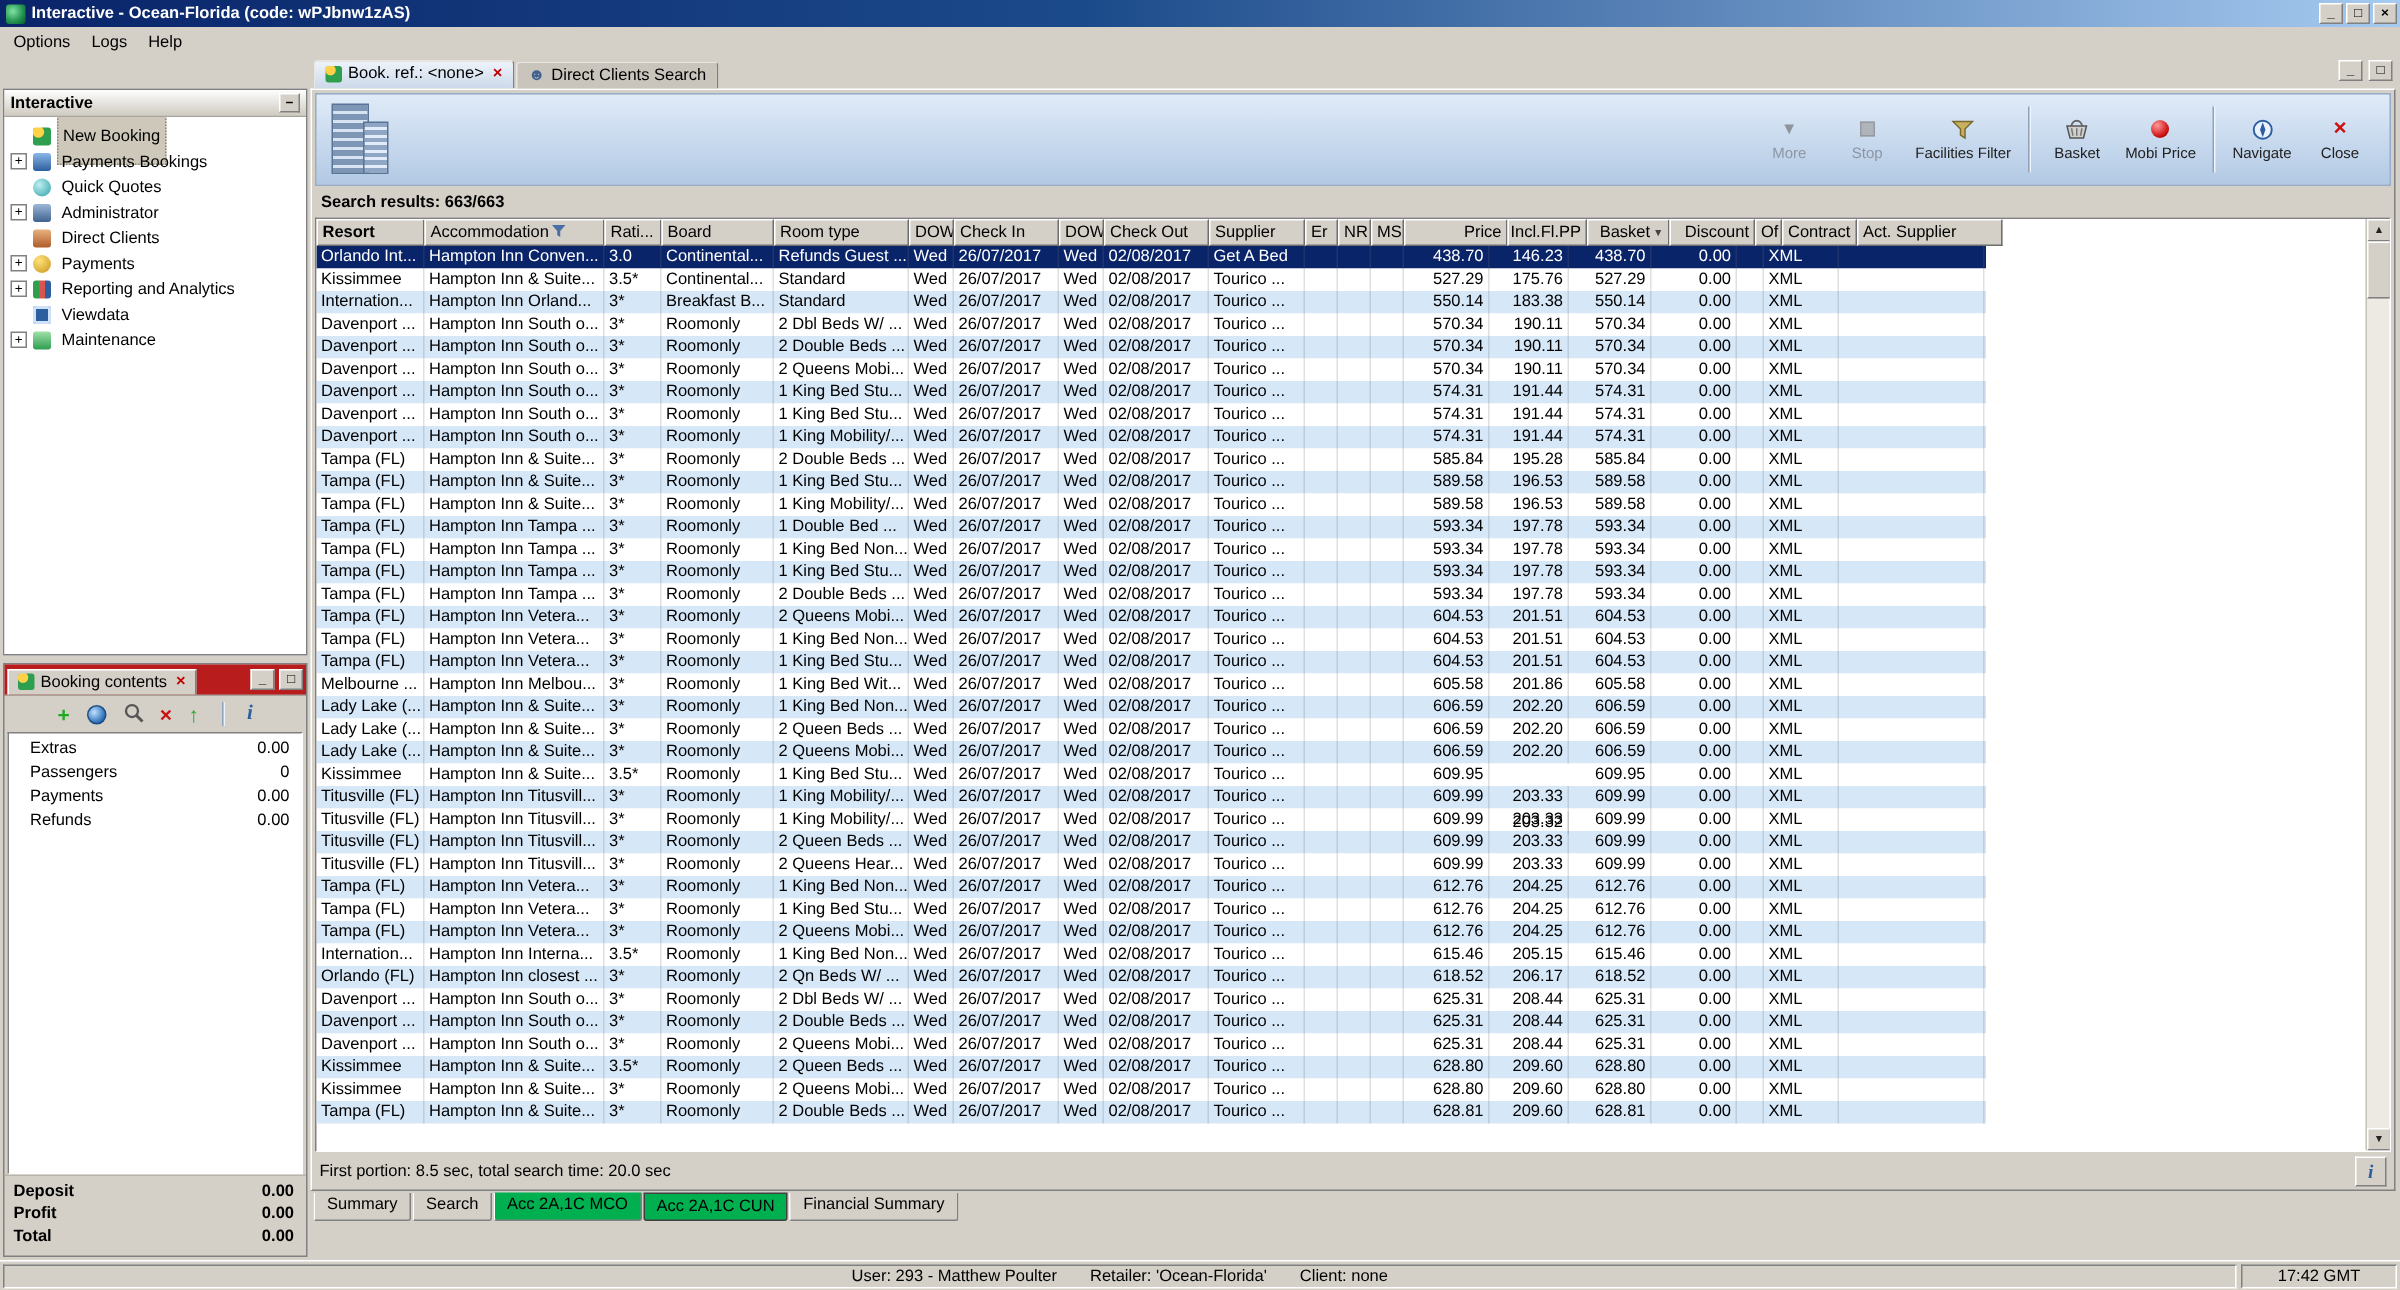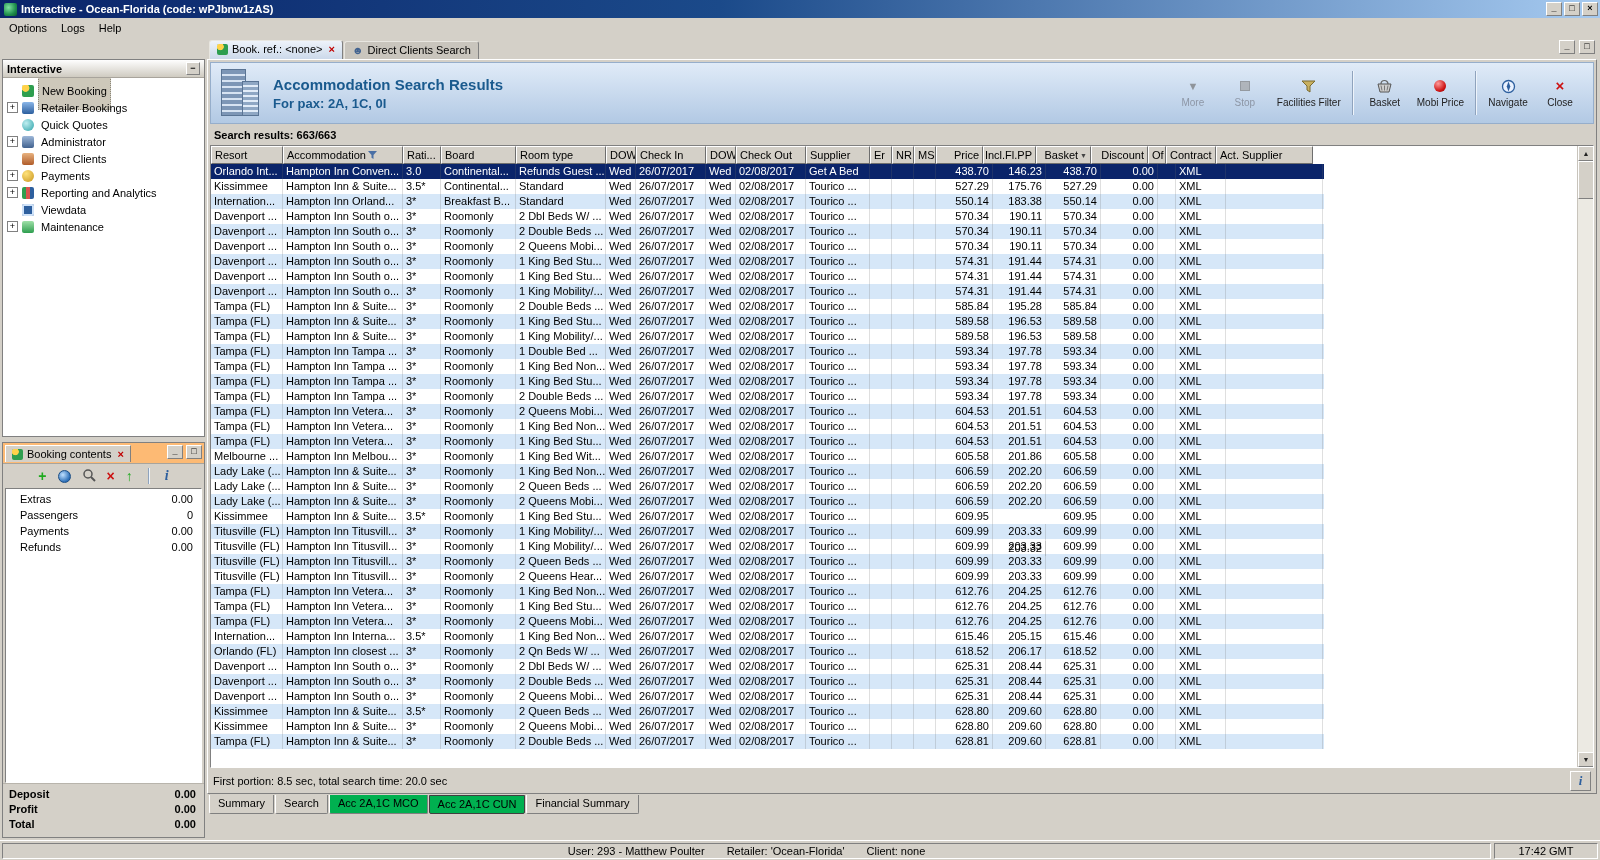--- a/index.html
+++ b/index.html
@@ -31,21 +31,21 @@
 .ic-completed-bookings{background:linear-gradient(#8ab6e8,#2d5f9e);}
 .ic-quick-quotes{background:radial-gradient(circle at 35% 35%,#bfeef0,#2aa1a8);border-radius:50%;}
 .ic-administrator{background:linear-gradient(#9db7d8,#41628f);}
 .ic-direct-clients{background:linear-gradient(#e8b27f,#b05c2a);}
 .ic-payments{background:radial-gradient(circle at 35% 30%,#ffe27a,#c8951f);border-radius:50%;}
 .ic-reporting{background:linear-gradient(90deg,#2e9e4f 0 4px,#d9534f 4px 8px,#2d5f9e 8px 12px);}
 .ic-viewdata{background:#2d5f9e;box-shadow:inset 0 0 0 2px #cfe2f8;}
 .ic-maintenance{background:linear-gradient(#9fe0a8,#2e9e4f);}
 
 .booking-panel{height:396px;background:#d4d0c8;flex:none;}
-.bp-tabbar{height:21px;display:flex;align-items:flex-start;background:#fdba74;padding:2px 2px 0 2px;border-bottom:1px solid #a8a49c;flex:none;}
+.bp-tabbar{height:21px;display:flex;align-items:center;background:#b91c1c;padding:2px 2px 0 2px;border-bottom:1px solid #a8a49c;flex:none;}
 .bp-tab{display:flex;align-items:center;gap:4px;padding:2px 6px;background:#d4d0c8;border:1px solid #808080;border-bottom:none;border-top-color:#fff;border-left-color:#fff;}
 .bp-winbtns{margin-left:auto;display:flex;gap:1px;padding-bottom:2px;}
 .bp-toolbar{height:24px;display:flex;align-items:center;justify-content:center;gap:11px;flex:none;}
 .bpt-icon{font-weight:bold;font-size:14px;line-height:14px;}
 .globe{width:13px;height:13px;border-radius:50%;background:radial-gradient(circle at 35% 35%,#bfe0ff,#2d6fb8 70%);border:1px solid #1a4d85;display:inline-block;}
 .info-glyph{color:#2d5f9e;font-family:"Liberation Serif",serif;font-style:italic;font-weight:bold;font-size:14px;}
 .bp-list{background:#fff;border:1px solid;border-color:#808080 #fff #fff #808080;margin:0 2px;flex:1;padding-top:2px;}
 .bp-row{height:16px;display:flex;align-items:center;padding:0 8px 0 14px;}
 .bp-label{flex:1;}
 .bp-totals{padding:4px 8px 4px 6px;flex:none;border-top:1px solid #b8b4ac;}
@@ -130,21 +130,21 @@
       </div>
       <div class="tree">
           <div class="tree-item selected">
             <span class="plusbox hidden"></span>
             <span class="tree-icon ic-new-booking"></span>
             <span class="tree-label">New Booking</span>
           </div>
           <div class="tree-item">
             <span class="plusbox">+</span>
             <span class="tree-icon ic-completed-bookings"></span>
-            <span class="tree-label">Retailer Bookings</span>
+            <span class="tree-label">Payments Bookings</span>
           </div>
           <div class="tree-item">
             <span class="plusbox hidden"></span>
             <span class="tree-icon ic-quick-quotes"></span>
             <span class="tree-label">Quick Quotes</span>
           </div>
           <div class="tree-item">
             <span class="plusbox">+</span>
             <span class="tree-icon ic-administrator"></span>
             <span class="tree-label">Administrator</span>
@@ -247,24 +247,20 @@
           <span class="tab-close">×</span>
         </div>
         <div class="tab">
           <span class="tab-icon person-glyph">☻</span>
           <span class="tab-label">Direct Clients Search</span>
         </div>
       </div>
     <div class="content">
       <div class="header-band">
         <div class="building"></div>
-        <div class="hb-titles">
-          <span class="hb-title">Accommodation Search Results</span>
-          <span class="hb-sub">For pax: 2A, 1C, 0I</span>
-        </div>
         <div class="header-toolbar">
             <div class="tb-btn disabled">
               <span class="tb-icon">
                 <span class="ic-more">▼</span>
               </span>
               <span class="tb-label">More</span>
             </div>
             <div class="tb-btn disabled">
               <span class="tb-icon">
                 <span class="ic-stop"></span>
@@ -310,21 +306,21 @@
               <span class="tb-icon">
                 <span class="ic-close">×</span>
               </span>
               <span class="tb-label">Close</span>
             </div>
           </div>
       </div>
       <div class="results-label">Search results: 663/663</div>
       <div class="table-wrap">
         <div class="thead">
-            <div class="th" style="width: 72px;">
+            <div class="th" style="width: 72px; font-weight: bold;">
               <span class="th-label">Resort</span>
             </div>
             <div class="th" style="width: 120px;">
               <span class="th-label">Accommodation</span>
               <span class="th-filter"><svg width="9" height="8" viewBox="0 0 9 8">
                   <path d="M0 0h9L5.5 4v4l-2-1.2V4z" fill="#4a6fa5"></path>
                 </svg></span>
             </div>
             <div class="th" style="width: 38px;">
               <span class="th-label">Rati...</span>
@@ -352,21 +348,21 @@
             </div>
             <div class="th" style="width: 22px;">
               <span class="th-label">Er</span>
             </div>
             <div class="th" style="width: 22px;">
               <span class="th-label">NR</span>
             </div>
             <div class="th" style="width: 22px;">
               <span class="th-label">MS</span>
             </div>
-            <div class="th num" style="width: 47px;">
+            <div class="th num" style="width: 69px;">
               <span class="th-label">Price</span>
             </div>
             <div class="th num" style="width: 53px;">
               <span class="th-label">Incl.Fl.PP</span>
             </div>
             <div class="th num" style="width: 55px;">
               <span class="th-label">Basket</span>
               <span class="th-sort">▼</span>
             </div>
             <div class="th num" style="width: 57px;">

